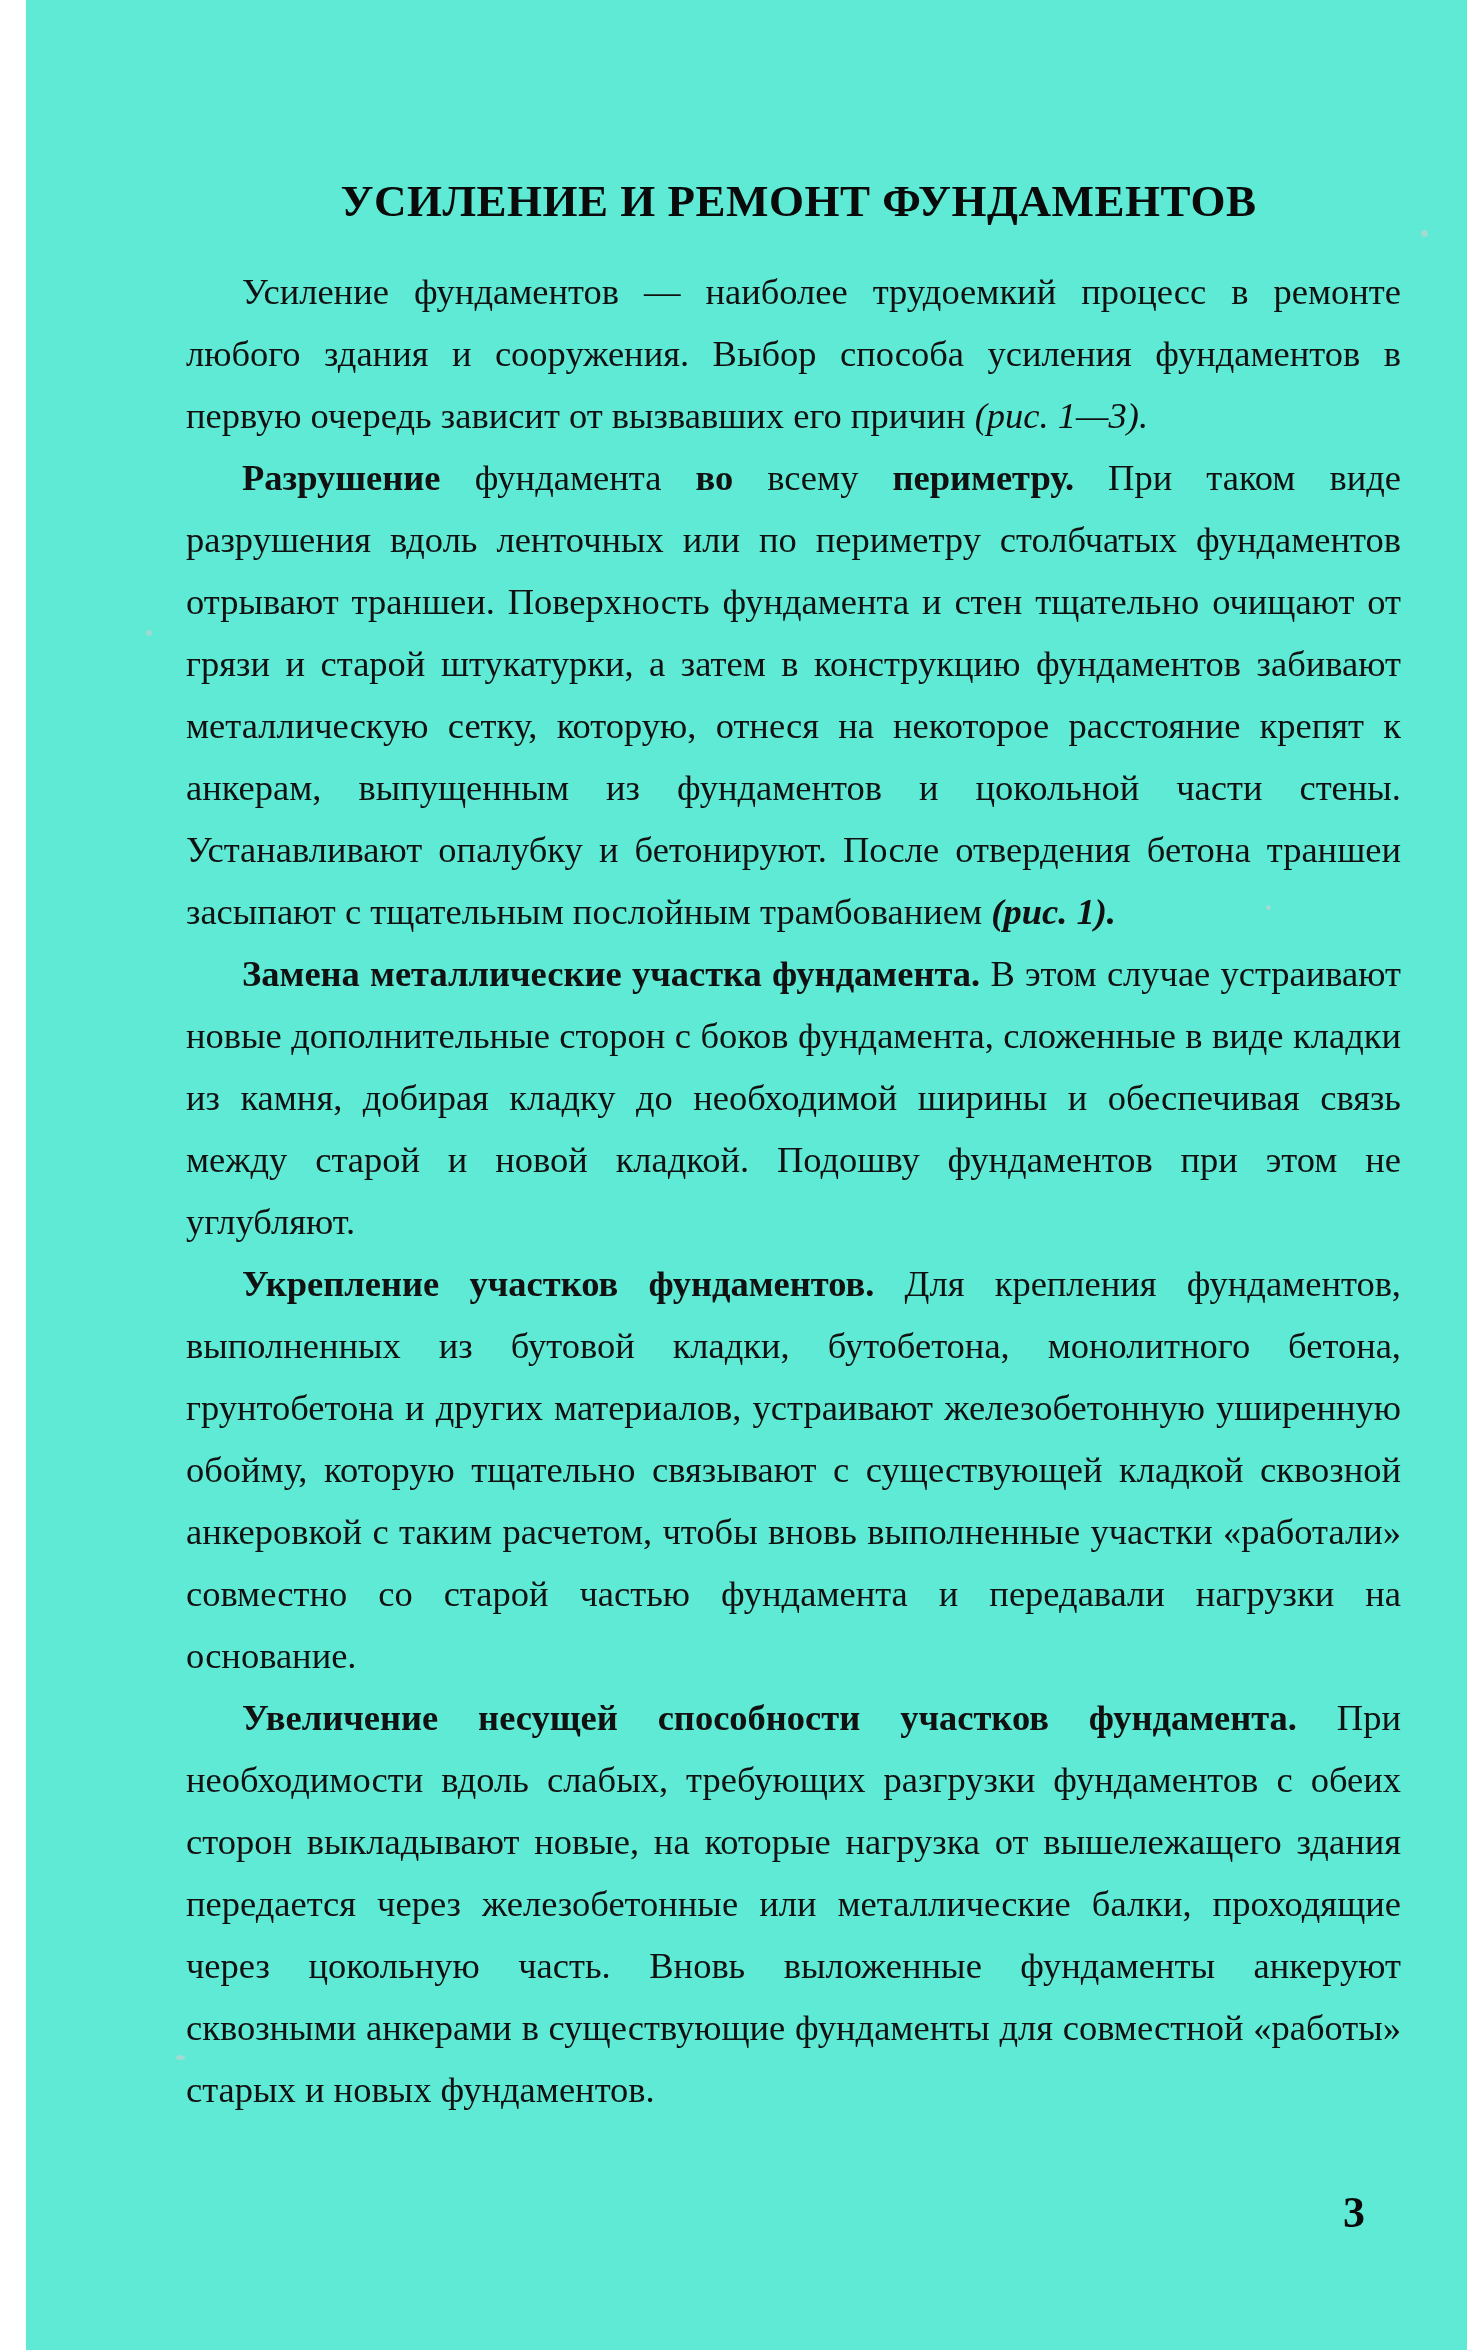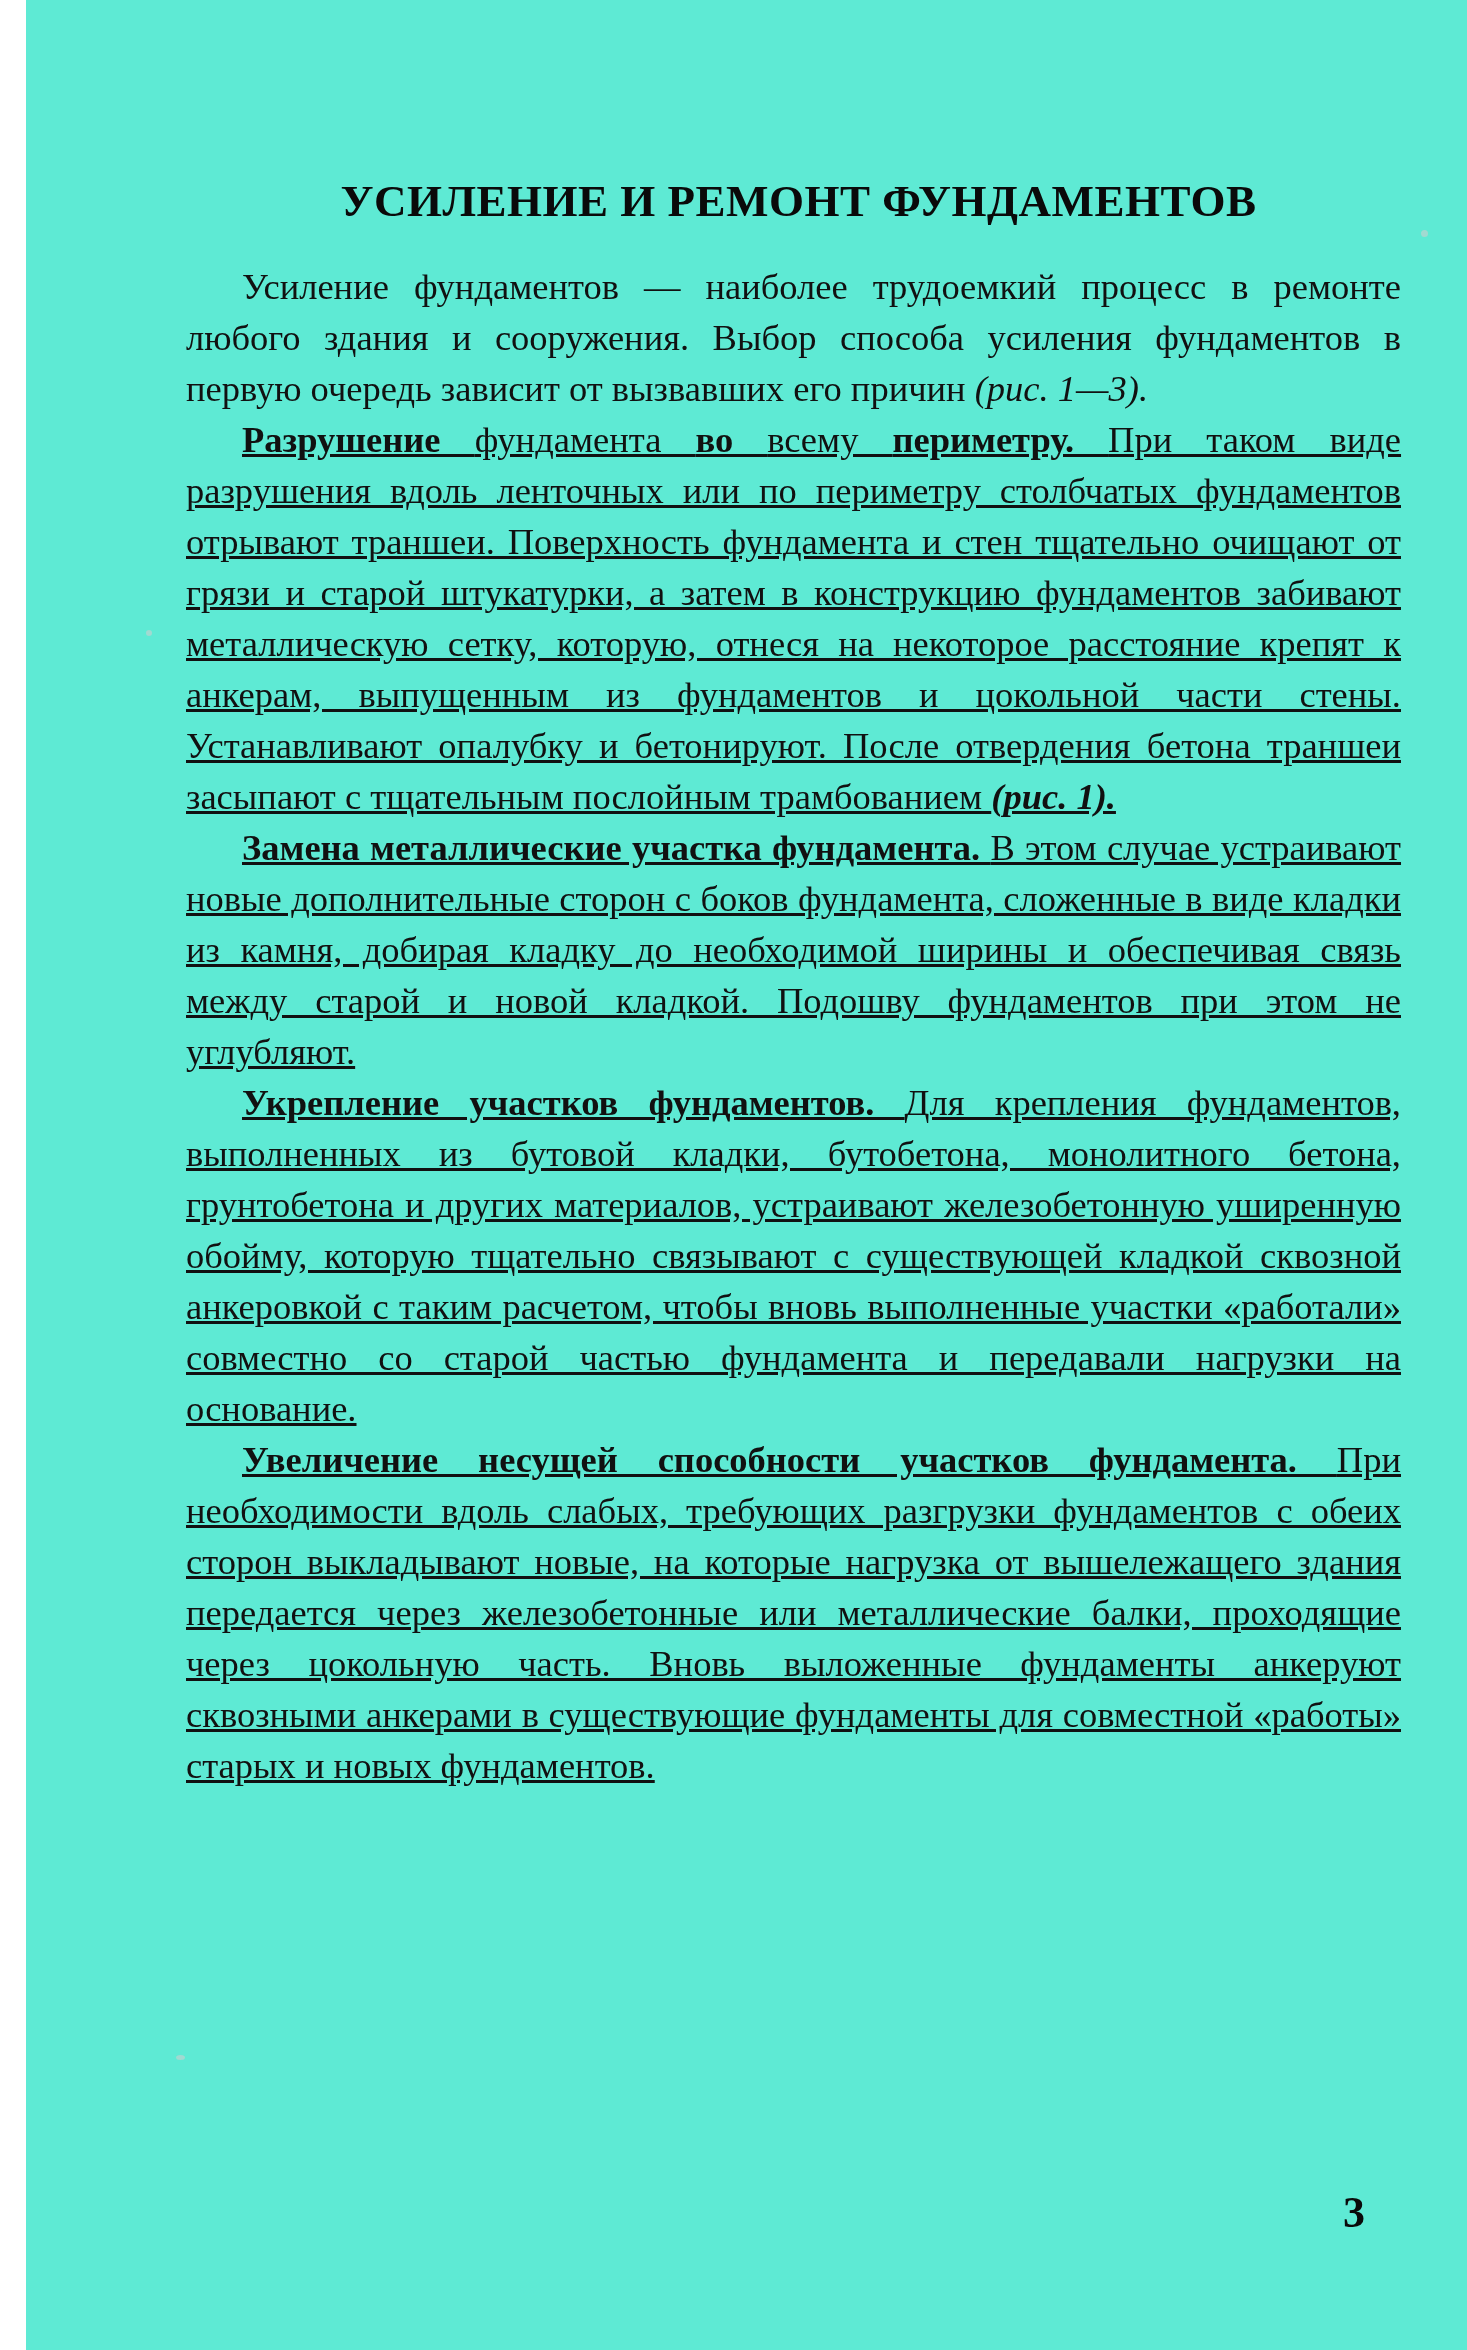--- a/index.html
+++ b/index.html
@@ -36,30 +36,29 @@
     font-size: 45px;
     letter-spacing: 0.5px;
     text-align: center;
     margin: 0 0 34px 0;
     padding-left: 10px;
     color: #0a0a0a;
   }
   p.para {
     margin: 0 0 0 0;
     font-size: 36.5px;
-    line-height: 51px;
+    line-height: 62px;
     text-align: justify;
     text-indent: 56px;
     color: #111111;
     -webkit-hyphens: none;
     hyphens: none;
   }
   p.para + p.para {
     margin-top: 0px;
-    text-decoration: underline;
   }
   .b { font-weight: bold; }
   .i { font-style: italic; }
   .bi { font-weight: bold; font-style: italic; }
   .page-number {
     position: absolute;
     right: 128px;
     bottom: 112px;
     font-family: "Liberation Serif", serif;
     font-weight: bold;

